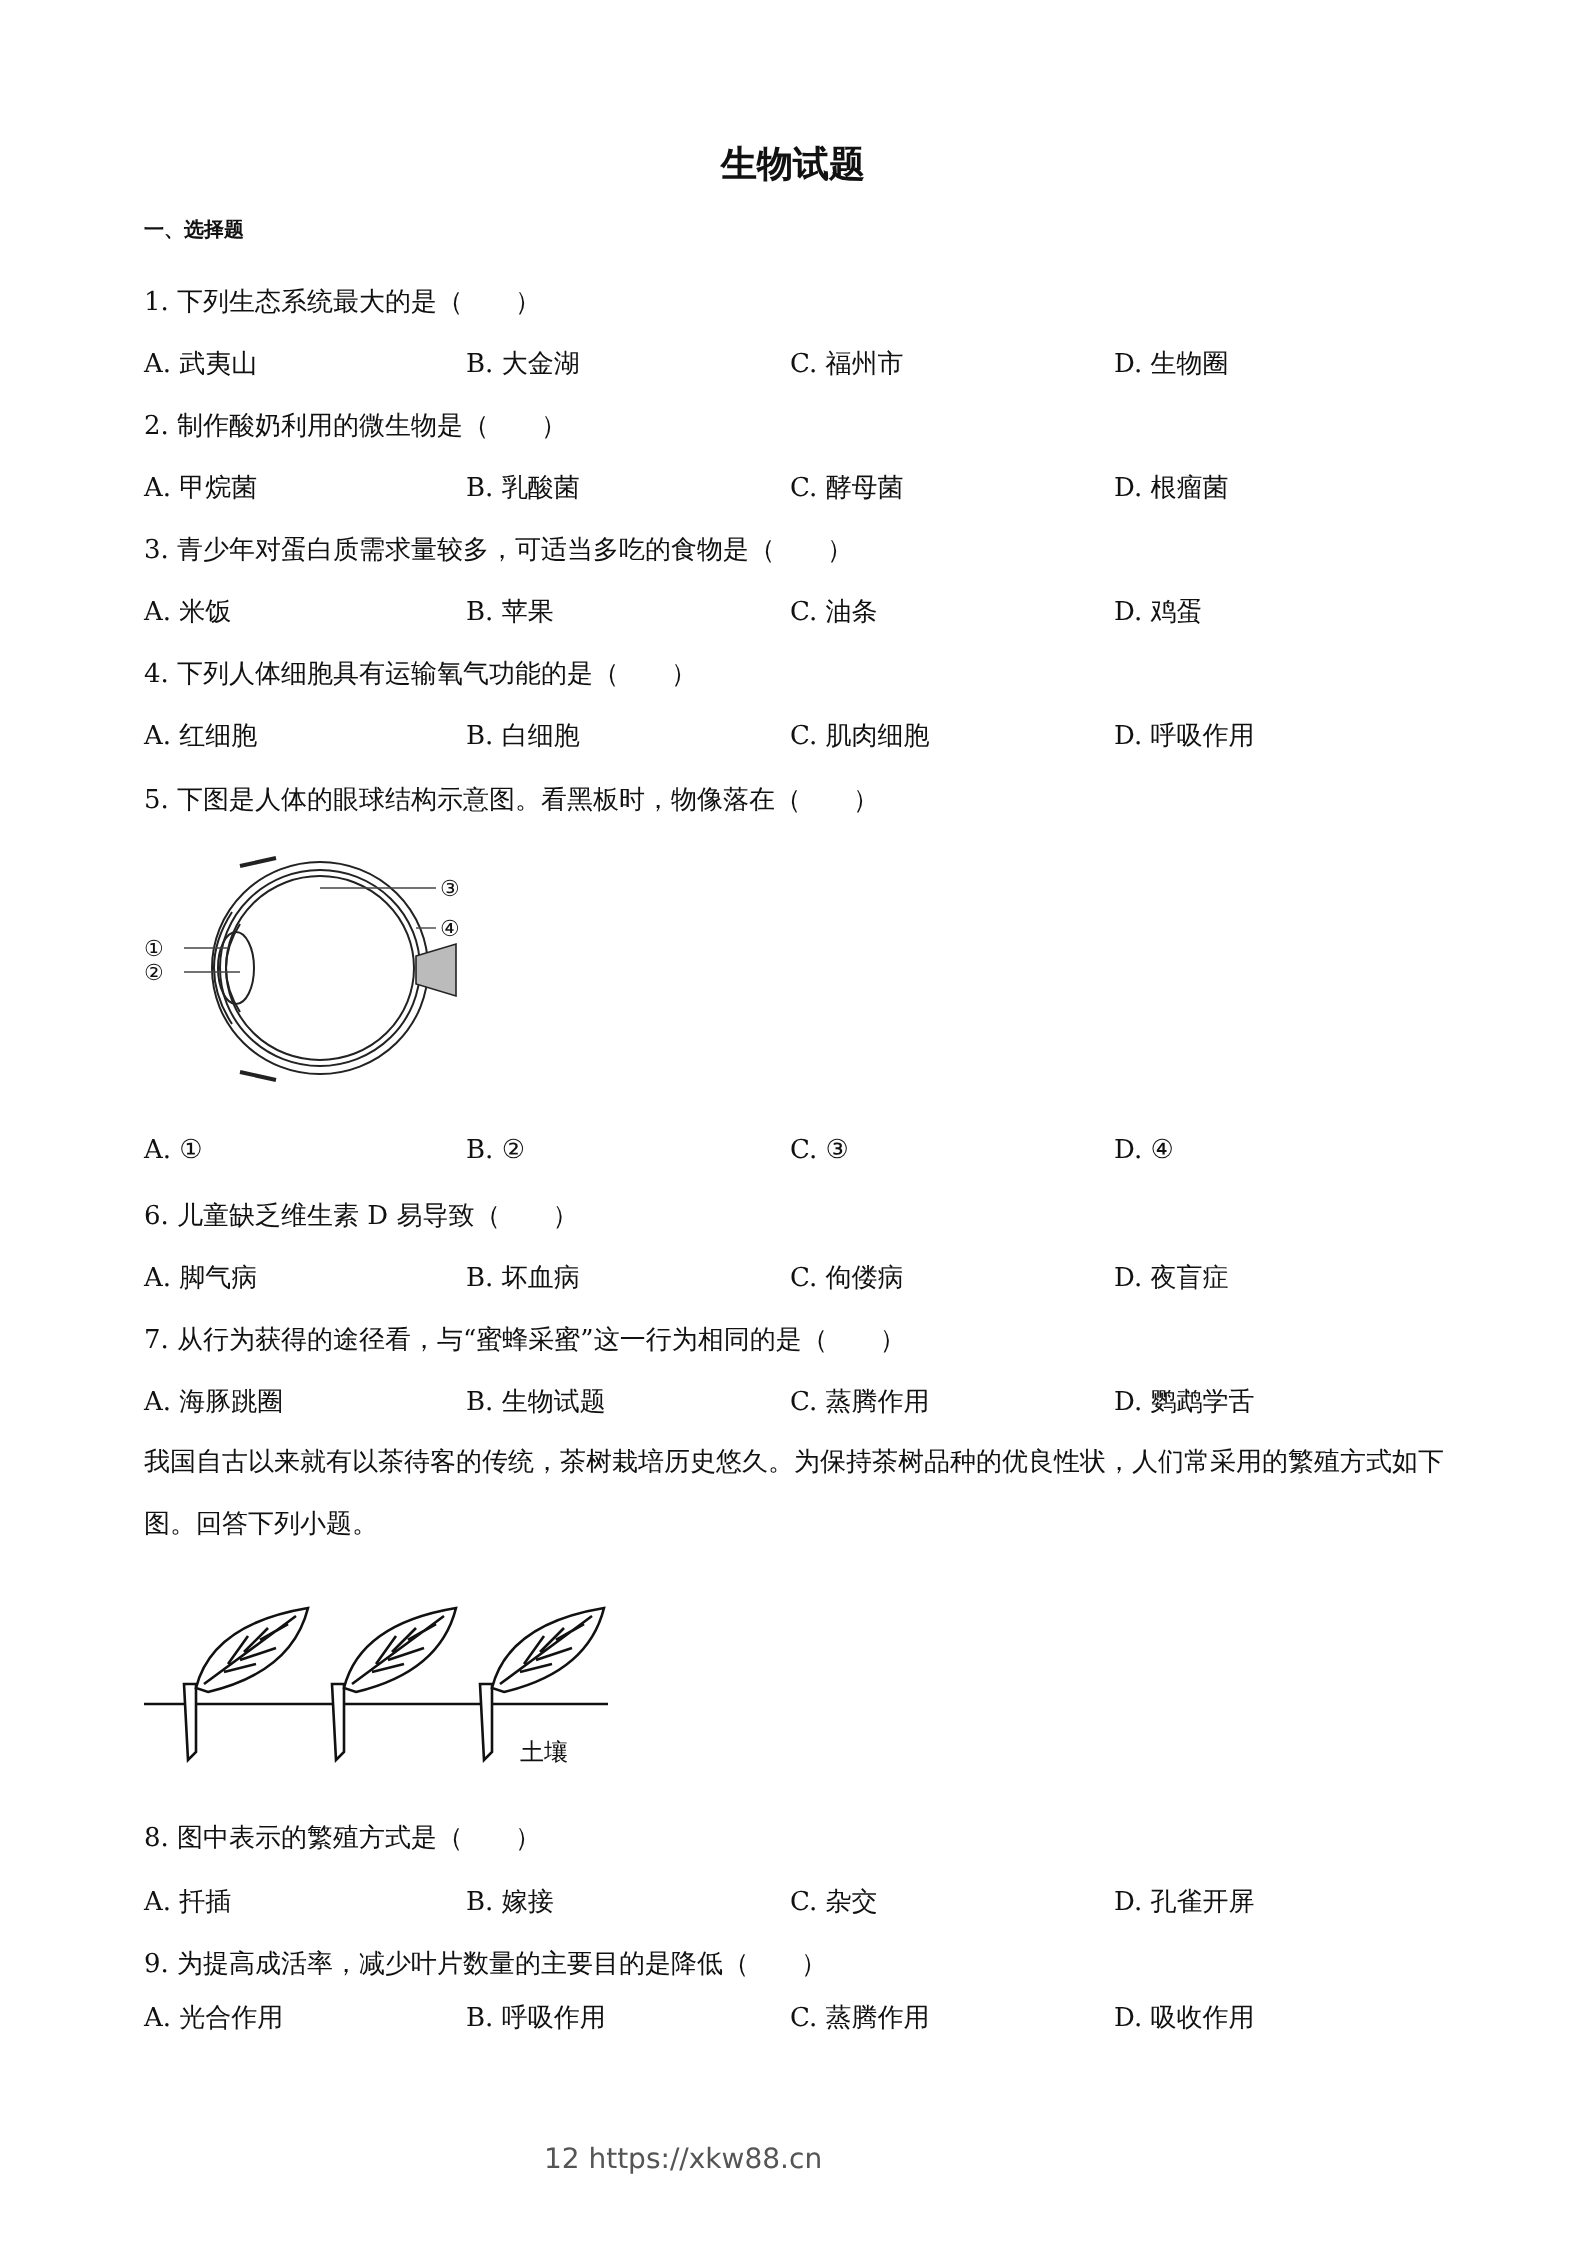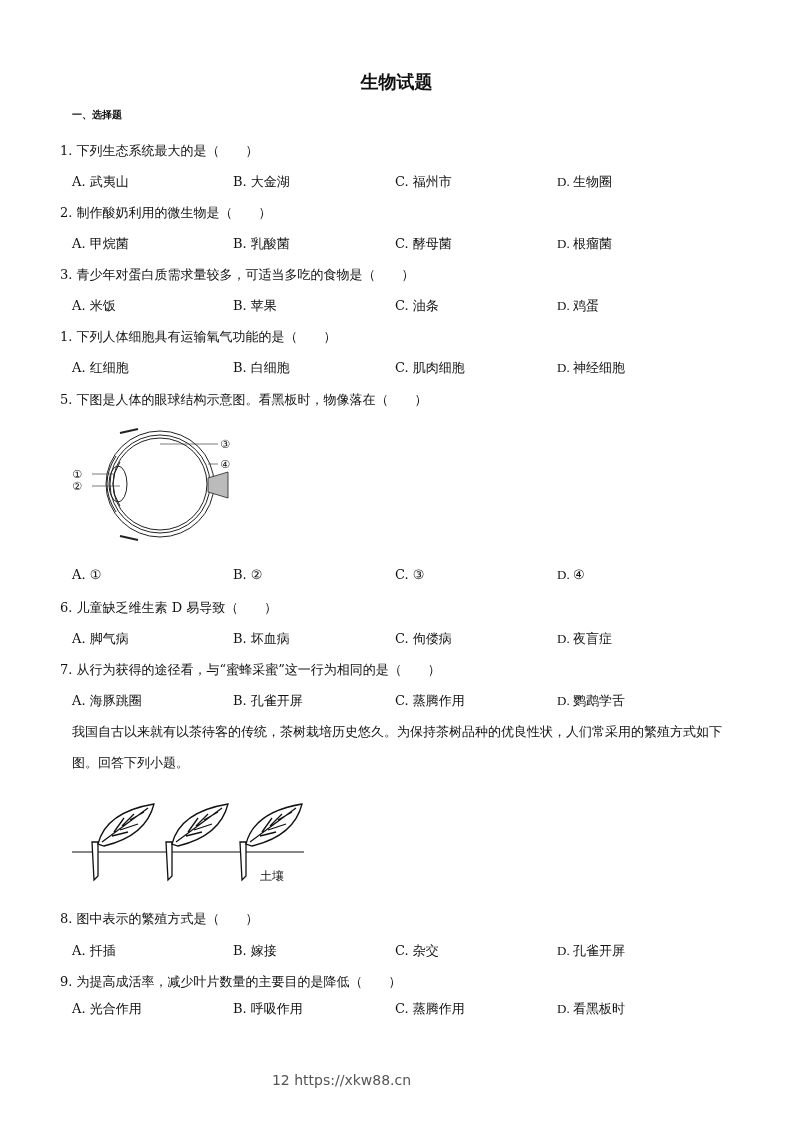--- a/index.html
+++ b/index.html
@@ -11,24 +11,24 @@
     .title {
       position: absolute; top: 70px; left: 0; width: 793px; text-align: center;
       font-family: "DejaVu Sans", "Liberation Sans", sans-serif;
       font-weight: bold; font-size: 18px;
     }
     .section {
       position: absolute; left: 72px; top: 108px;
       font-family: "DejaVu Sans", "Liberation Sans", sans-serif;
       font-weight: bold; font-size: 10px;
     }
-    .line { position: absolute; left: 60px; white-space: nowrap; text-align: center; }
+    .line { position: absolute; left: 72px; white-space: nowrap; text-align: center; }
     .opts { position: absolute; left: 72px; width: 660px; height: 18px; }
     .opt { position: absolute; top: 0; white-space: nowrap; }
-    .opt.a { left: 0; } .opt.b { left: 161px; } .opt.c { left: 323px; } .opt.d { left: 485px; font-family: Liberation Serif, serif; }
+    .opt.a { left: 0; } .opt.b { left: 161px; } .opt.c { left: 323px; } .opt.d { left: 485px; }
     .para { position: absolute; left: 72px; width: 650px; line-height: 31px; }
     .eye { position: absolute; left: 68px; top: 420px; width: 180px; height: 125px; }
     .cutting { position: absolute; left: 72px; top: 798px; width: 240px; height: 90px; }
     .footer {
       position: absolute; top: 1072px; left: 0; width: 683px; text-align: center;
       font-family: "DejaVu Sans", "Liberation Sans", sans-serif; font-size: 14px; color: #555;
     }
   </style>
 </head>
 <body>
@@ -53,26 +53,26 @@
 </div>
 
 <div class="line" style="top:266px">3. 青少年对蛋白质需求量较多，可适当多吃的食物是（　　）</div>
 <div class="opts" style="top:297px">
   <span class="opt a">A. 米饭</span>
   <span class="opt b">B. 苹果</span>
   <span class="opt c">C. 油条</span>
   <span class="opt d">D. 鸡蛋</span>
 </div>
 
-<div class="line" style="top:328px">1. 下列人体细胞具有运输氧气功能的是（　　）</div>
+<div class="line" style="top:328px">4. 下列人体细胞具有运输氧气功能的是（　　）</div>
 <div class="opts" style="top:359px">
   <span class="opt a">A. 红细胞</span>
   <span class="opt b">B. 白细胞</span>
   <span class="opt c">C. 肌肉细胞</span>
-  <span class="opt d">D. 神经细胞</span>
+  <span class="opt d">D. 呼吸作用</span>
 </div>
 
 <div class="line" style="top:391px">5. 下图是人体的眼球结构示意图。看黑板时，物像落在（　　）</div>
 
 <svg class="eye" viewBox="0 0 180 125">
   <g fill="none" stroke="#222" stroke-width="1">
     <ellipse cx="92" cy="64" rx="54" ry="53"></ellipse>
     <ellipse cx="92" cy="64" rx="50" ry="49"></ellipse>
     <ellipse cx="92" cy="64" rx="47" ry="46"></ellipse>
     <path d="M48 36 Q30 64 48 92"></path>
@@ -108,21 +108,21 @@
 <div class="opts" style="top:630px">
   <span class="opt a">A. 脚气病</span>
   <span class="opt b">B. 坏血病</span>
   <span class="opt c">C. 佝偻病</span>
   <span class="opt d">D. 夜盲症</span>
 </div>
 
 <div class="line" style="top:661px">7. 从行为获得的途径看，与“蜜蜂采蜜”这一行为相同的是（　　）</div>
 <div class="opts" style="top:692px">
   <span class="opt a">A. 海豚跳圈</span>
-  <span class="opt b">B. 孔雀开屏</span>
+  <span class="opt b">B. 生物试题</span>
   <span class="opt c">C. 蒸腾作用</span>
   <span class="opt d">D. 鹦鹉学舌</span>
 </div>
 
 <div class="para" style="top:716px">我国自古以来就有以茶待客的传统，茶树栽培历史悠久。为保持茶树品种的优良性状，人们常采用的繁殖方式如下图。回答下列小题。</div>
 
 <svg class="cutting" viewBox="0 0 240 90">
   <g id="cut" fill="#fff" stroke="#111" stroke-width="1.3">
     <line x1="0" y1="54" x2="232" y2="54" stroke-width="1.2"></line>
   </g>
@@ -152,16 +152,16 @@
   <span class="opt b">B. 嫁接</span>
   <span class="opt c">C. 杂交</span>
   <span class="opt d">D. 孔雀开屏</span>
 </div>
 
 <div class="line" style="top:973px">9. 为提高成活率，减少叶片数量的主要目的是降低（　　）</div>
 <div class="opts" style="top:1000px">
   <span class="opt a">A. 光合作用</span>
   <span class="opt b">B. 呼吸作用</span>
   <span class="opt c">C. 蒸腾作用</span>
-  <span class="opt d">D. 看黑板时</span>
+  <span class="opt d">D. 吸收作用</span>
 </div>
 
 <div class="footer">12 https://xkw88.cn</div>
 
 </body></html>

